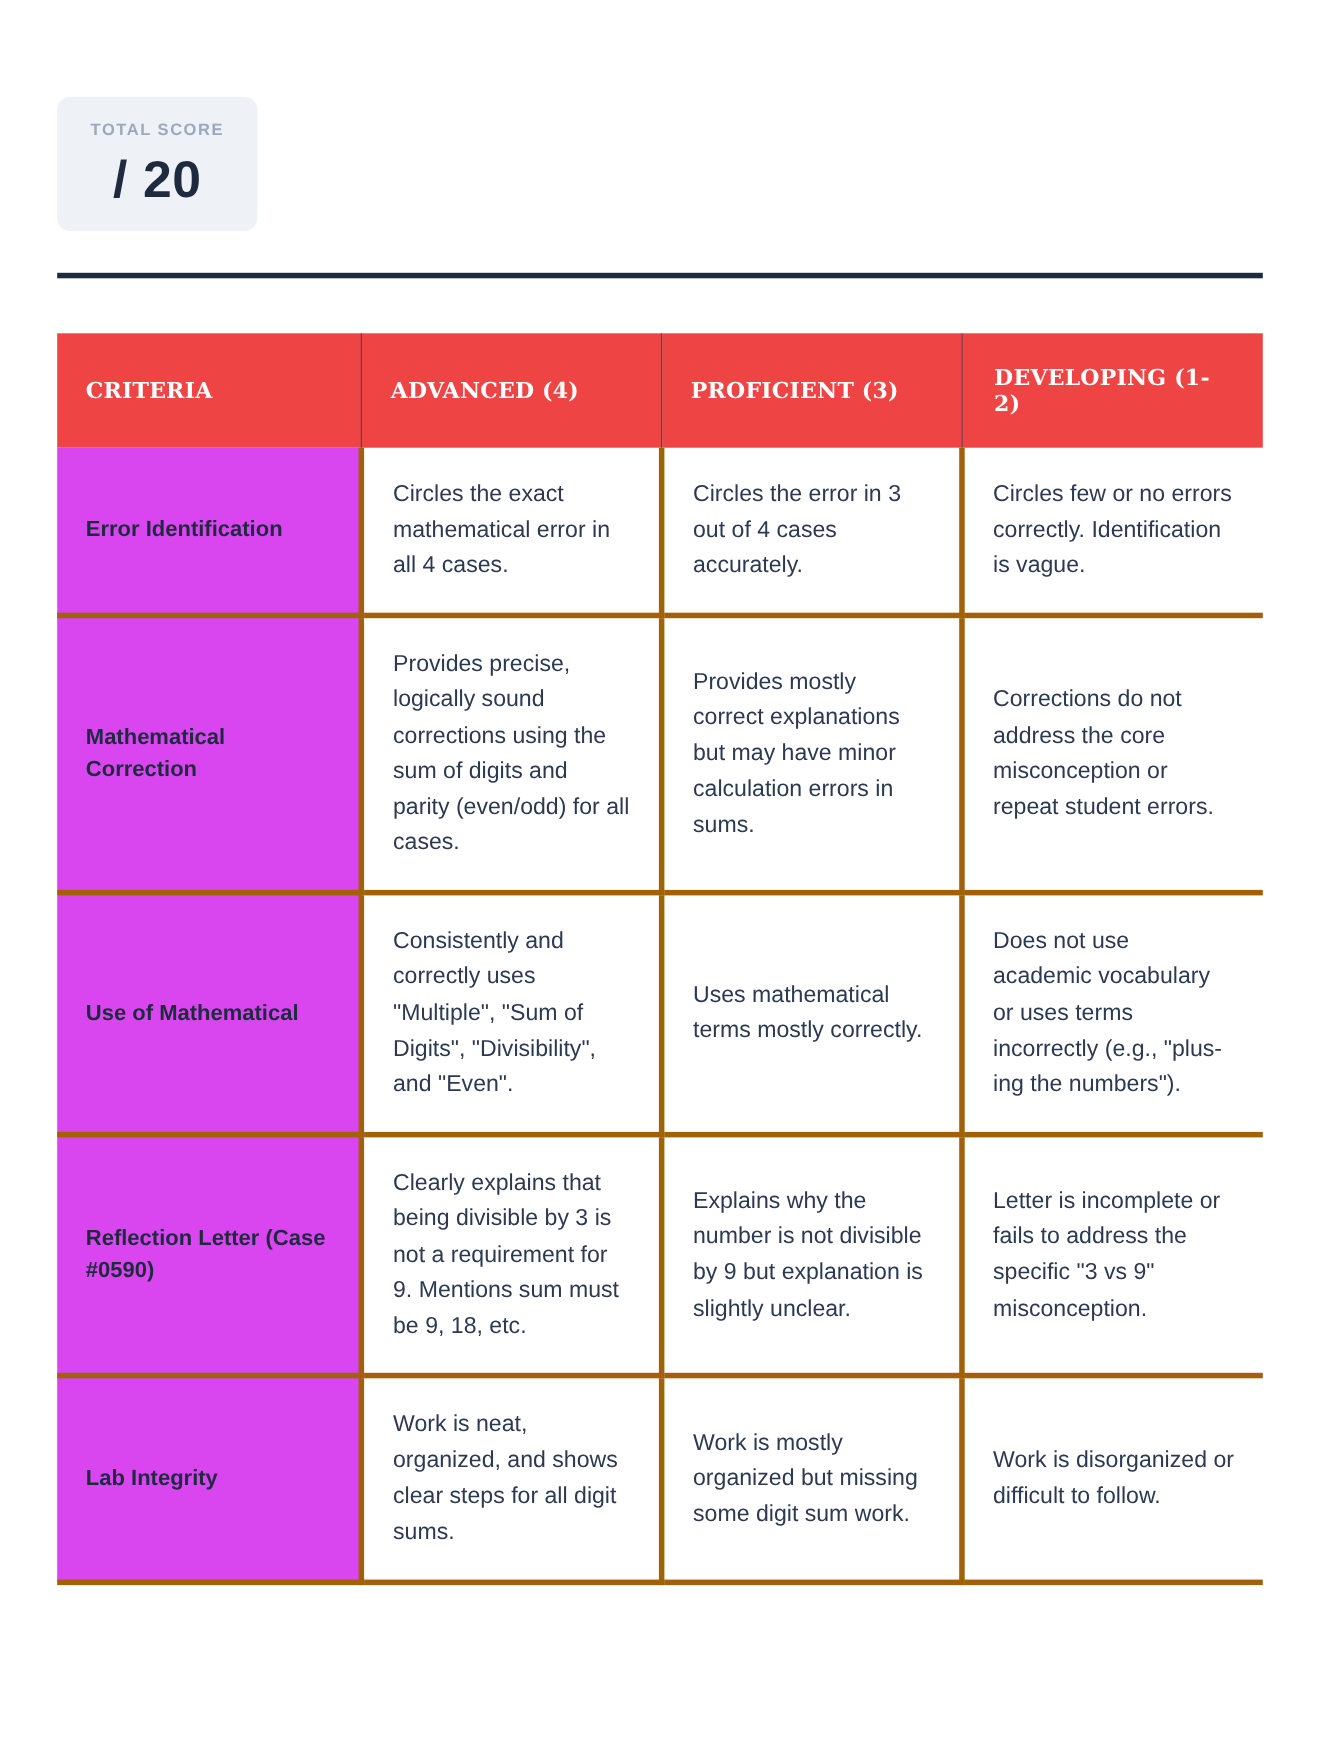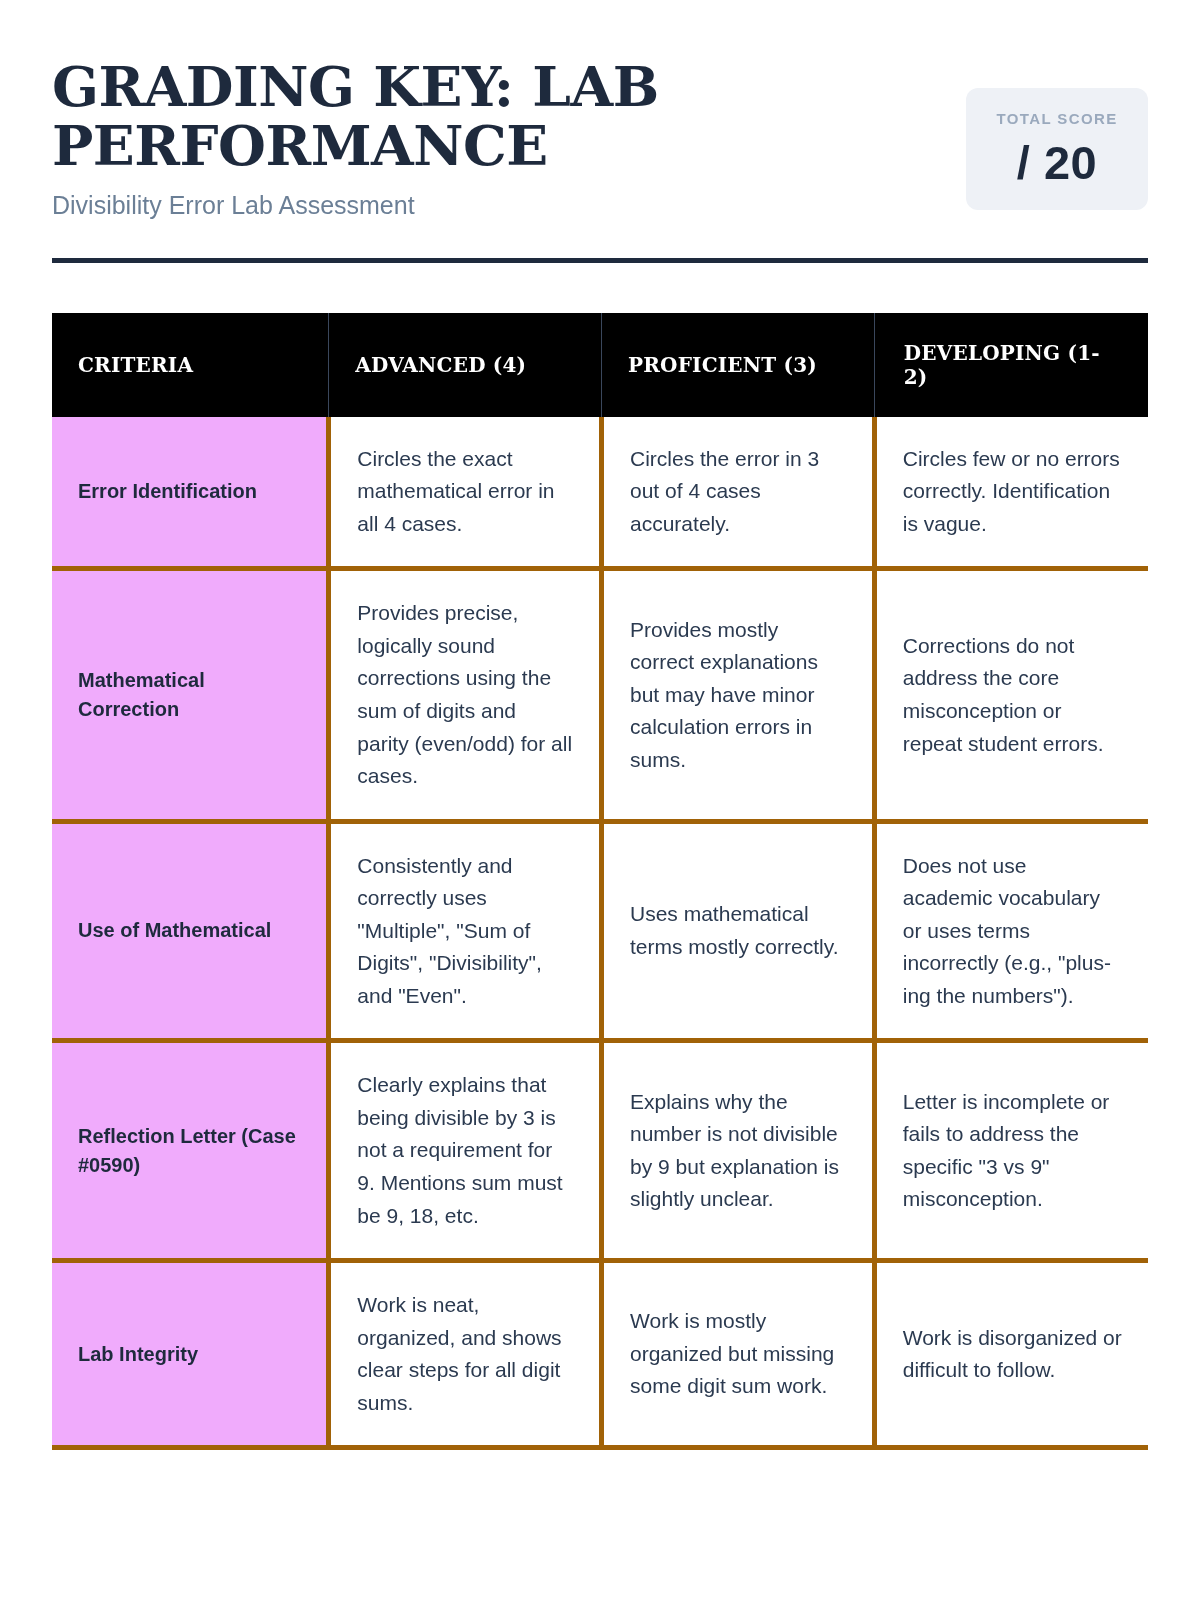--- a/index.html
+++ b/index.html
@@ -108,21 +108,21 @@
     border-collapse: collapse;
     table-layout: fixed;
     background: #ffffff;
   }
 
   table.rubric col.c-criteria { width: 271px; }
   table.rubric col.c-level    { width: 267px; }
   table.rubric col.c-level-last { width: 268px; }
 
   table.rubric thead th {
-    background: #000000;
+    background: #ef4444;
     color: #ffffff;
     font-family: "DejaVu Serif", "Liberation Serif", serif;
     font-weight: bold;
     font-size: 20px;
     letter-spacing: 0.2px;
     text-align: left;
     padding: 28px 26px;
     border-right: 1px solid #3a475c;
     text-transform: uppercase;
     vertical-align: middle;
@@ -132,42 +132,38 @@
   table.rubric tbody td {
     border: 5px solid #a16207;
     padding: 26px 26px;
     vertical-align: middle;
     font-size: 21px;
     line-height: 1.55;
     color: #2b3a50;
   }
 
   table.rubric tbody td.criteria-cell {
-    background: #f0abfc;
+    background: #d946ef;
     font-weight: bold;
     color: #1e2a3d;
     font-size: 20px;
     line-height: 1.45;
   }
 
   table.rubric tbody tr:first-child td { border-top: none; }
   table.rubric tbody td:first-child { border-left: none; }
   table.rubric tbody td:last-child { border-right: none; }
 </style>
 </head>
 <body>
 
 <div class="page">
 
   <div class="doc-header">
 
-    <div class="title-block">
-      <h1 class="doc-title">GRADING KEY: LAB PERFORMANCE</h1>
-      <p class="doc-subtitle">Divisibility Error Lab Assessment</p>
-    </div>
 
     <div class="score-badge">
       <span class="score-label">TOTAL SCORE</span>
       <span class="score-value">/ 20</span>
     </div>
 
   </div>
 
   <div class="header-rule"></div>
 

